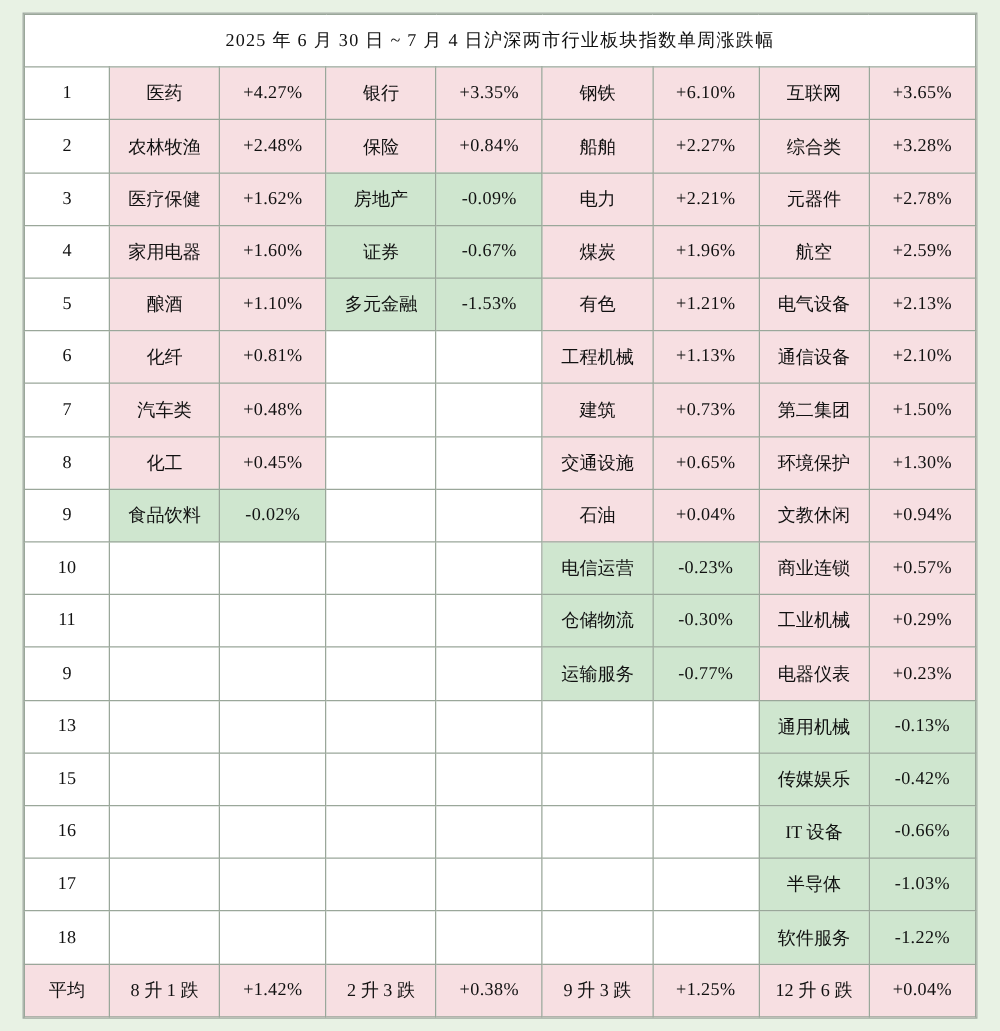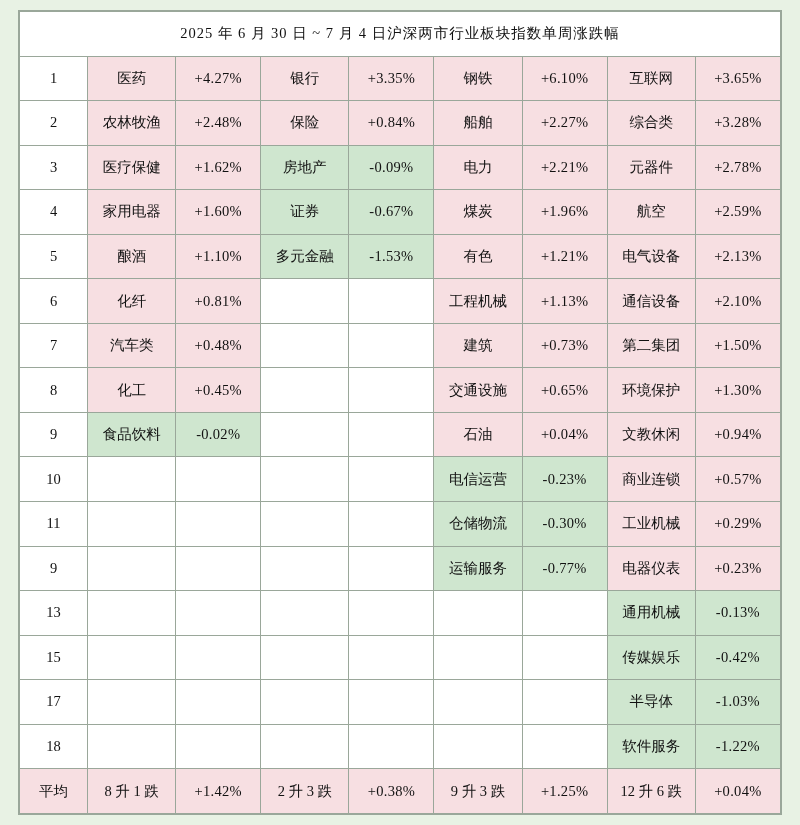--- a/index.html
+++ b/index.html
@@ -256,20 +256,31 @@
           <td class="blank"></td>
           <td class="blank"></td>
           <td class="blank"></td>
           <td class="blank"></td>
           <td class="blank"></td>
           <td class="blank"></td>
           <td class="name down">传媒娱乐</td>
           <td class="val down">-0.42%</td>
         </tr>
         <tr class="data-row">
+          <td class="idx">16</td>
+          <td class="blank"></td>
+          <td class="blank"></td>
+          <td class="blank"></td>
+          <td class="blank"></td>
+          <td class="blank"></td>
+          <td class="blank"></td>
+          <td class="name down">IT 设备</td>
+          <td class="val down">-0.66%</td>
+        </tr>
+        <tr class="data-row">
           <td class="idx">17</td>
           <td class="blank"></td>
           <td class="blank"></td>
           <td class="blank"></td>
           <td class="blank"></td>
           <td class="blank"></td>
           <td class="blank"></td>
           <td class="name down">半导体</td>
           <td class="val down">-1.03%</td>
         </tr>

